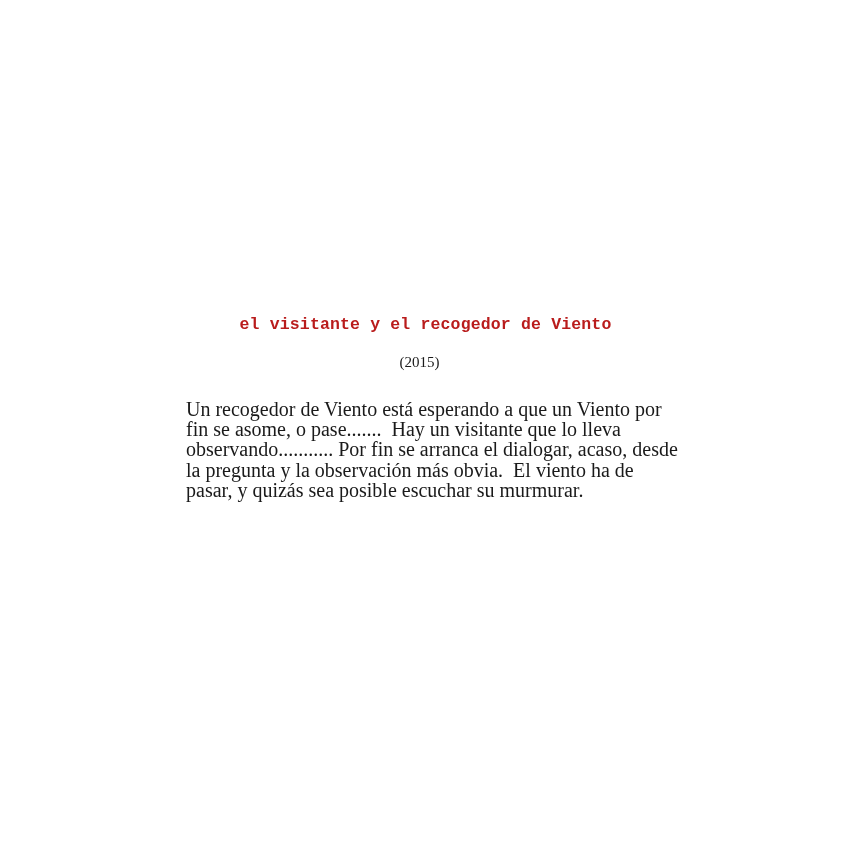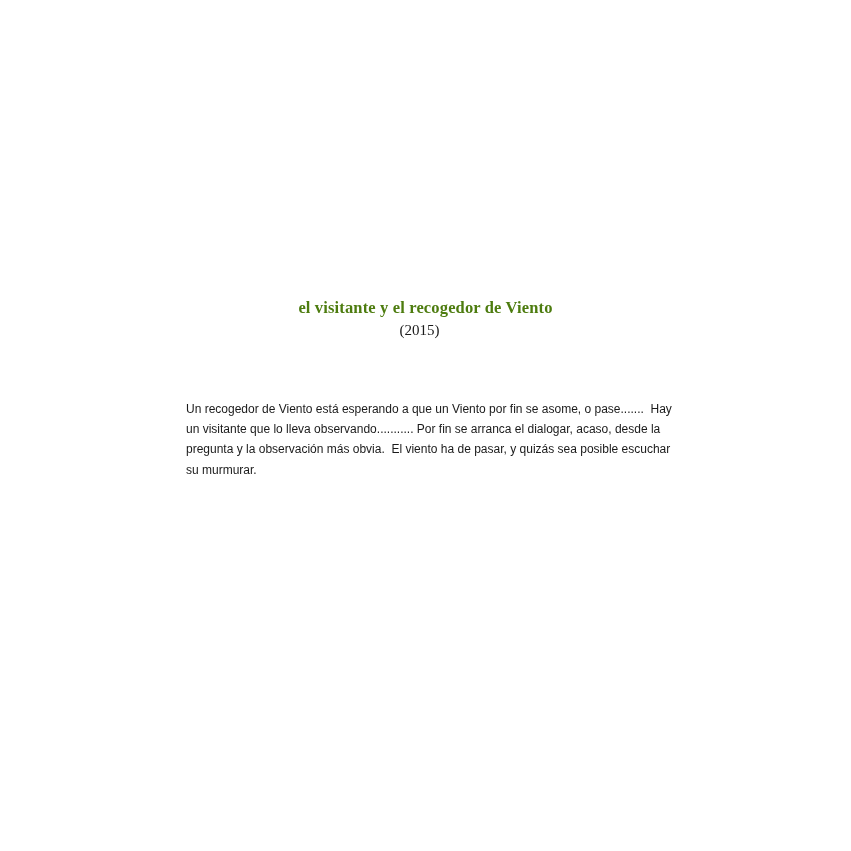--- a/index.html
+++ b/index.html
@@ -27,48 +27,48 @@
 
   .title-block {
     position: absolute;
     top: 298px;
     left: 0;
     width: 851px;
     text-align: center;
   }
 
   .doc-title {
-    font-family: Liberation Serif, serif;
+    font-family: Liberation Mono, monospace;
     font-weight: bold;
     font-size: 16.5px;
     line-height: 20px;
     letter-spacing: 0.15px;
-    color: #4d7c0f;
-    margin: 0;
+    color: #b91c1c;
+    margin: 17px;
   }
 
   .doc-year {
     font-family: "Liberation Serif", serif;
     font-weight: normal;
     font-size: 15px;
     line-height: 20px;
     color: #1a1a1a;
     margin: 2px 12px 0 0;
   }
 
   .body-block {
     position: absolute;
     top: 399px;
     left: 186px;
     width: 492px;
   }
 
   .body-paragraph {
-    font-family: Liberation Sans, sans-serif;
-    font-size: 12px;
+    font-family: Liberation Serif, serif;
+    font-size: 20px;
     line-height: 20.2px;
     color: #1a1a1a;
     margin: 0;
     text-align: left;
     white-space: pre-wrap;
   }
 </style>
 </head>
 <body>
 

